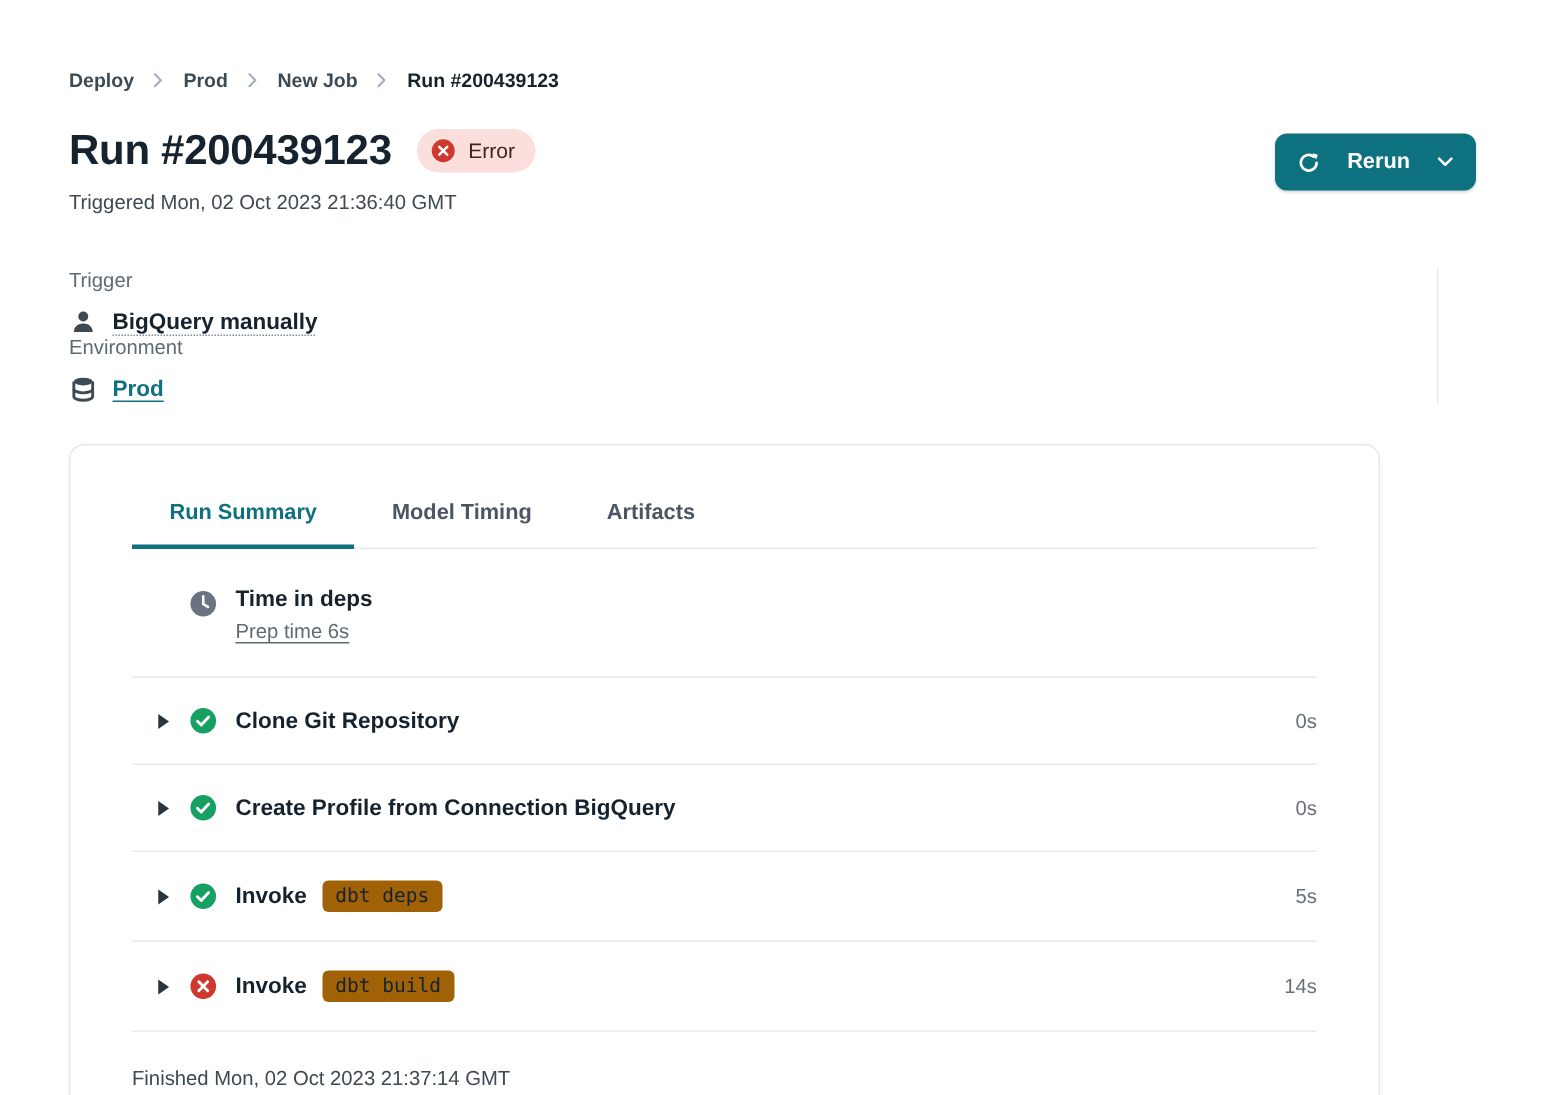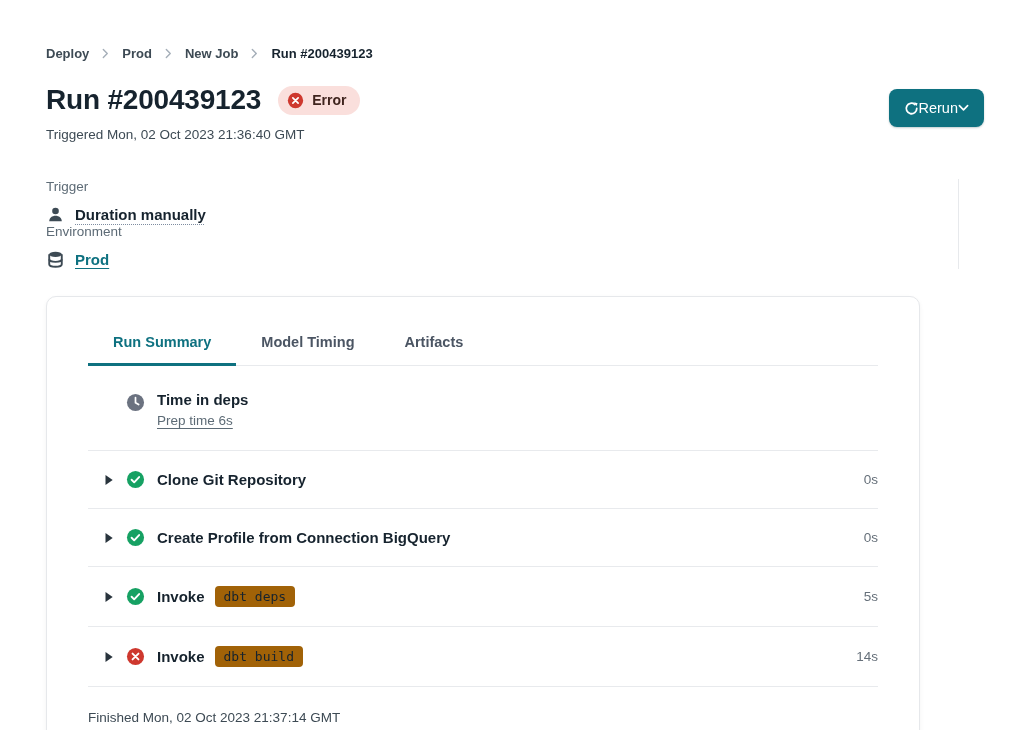--- a/index.html
+++ b/index.html
@@ -17,28 +17,28 @@
   .crumb-wrap.last a { color:#16232e; cursor:default; }
   .crumb-sep { margin:0 13px; display:block; }
 
   
   .header-row { display:flex; justify-content:space-between; align-items:flex-start; margin-top:23px; }
   .title-line { display:flex; align-items:center; gap:17px; }
   h1 { font-size:28px; font-weight:700; color:#16232e; letter-spacing:-0.2px; }
   .badge {
     display:inline-flex; align-items:center; gap:8px;
     background:#fadfdc; border-radius:999px; padding:6px 14px 6px 9px;
-    font-size:14px; font-weight:700; color:#3f241e;
+    font-size:14px; font-weight:400; color:#3f241e;
   }
   .triggered { margin-top:11px; font-size:13.5px; color:#3d4a54; }
   .rerun-btn {
-    display:inline-flex; align-items:center; gap:0;
+    display:inline-flex; align-items:center; gap:18px;
     background:#0e7180; color:#fff; border:none; border-radius:8px;
     padding:0 15px; height:38px; margin-top:5px;
-    font-family:inherit; font-size:14.5px; font-weight:400; cursor:pointer;
+    font-family:inherit; font-size:14.5px; font-weight:700; cursor:pointer;
     box-shadow:0 1px 2px rgba(14,63,73,.25);
   }
 
   
   .meta-row { display:flex; margin-top:37px;flex-direction:column; }
   .meta-col { padding-right:25px; margin-right:25px; border-right:1px solid #e7e9ec; }
   .meta-col.last-col { border-right:none; }
   .meta-label { font-size:13.5px; color:#5d6b76; }
   .meta-value { margin-top:11px; display:flex; align-items:center; gap:10px;
     font-size:15px; font-weight:700; color:#16232e; }
@@ -138,21 +138,21 @@
   </div>
 
   <div class="meta-row">
     <div class="meta-col">
       <div class="meta-label">Trigger</div>
       <div class="meta-value">
         <svg width="19" height="19" viewBox="0 0 20 20">
             <circle cx="10" cy="6.3" r="3.5" fill="#3d4a54"></circle>
             <path d="M3.4 17.2c0-3.7 3-5.9 6.6-5.9s6.6 2.2 6.6 5.9z" fill="#3d4a54"></path>
           </svg>
-        <span class="dotted-u">Duration manually</span>
+        <span class="dotted-u">BigQuery manually</span>
       </div>
     </div>
     <div class="meta-col">
       <div class="meta-label">Environment</div>
       <div class="meta-value">
         <svg width="19" height="19" viewBox="0 0 20 20">
             <ellipse cx="10" cy="4.6" rx="6.6" ry="2.7" fill="#3d4a54"></ellipse>
             <path d="M3.4 4.6v5.2c0 1.5 3 2.7 6.6 2.7s6.6-1.2 6.6-2.7V4.6" fill="none" stroke="#3d4a54" stroke-width="2"></path>
             <path d="M3.4 9.8v5.2c0 1.5 3 2.7 6.6 2.7s6.6-1.2 6.6-2.7V9.8" fill="none" stroke="#3d4a54" stroke-width="2"></path>
           </svg>

